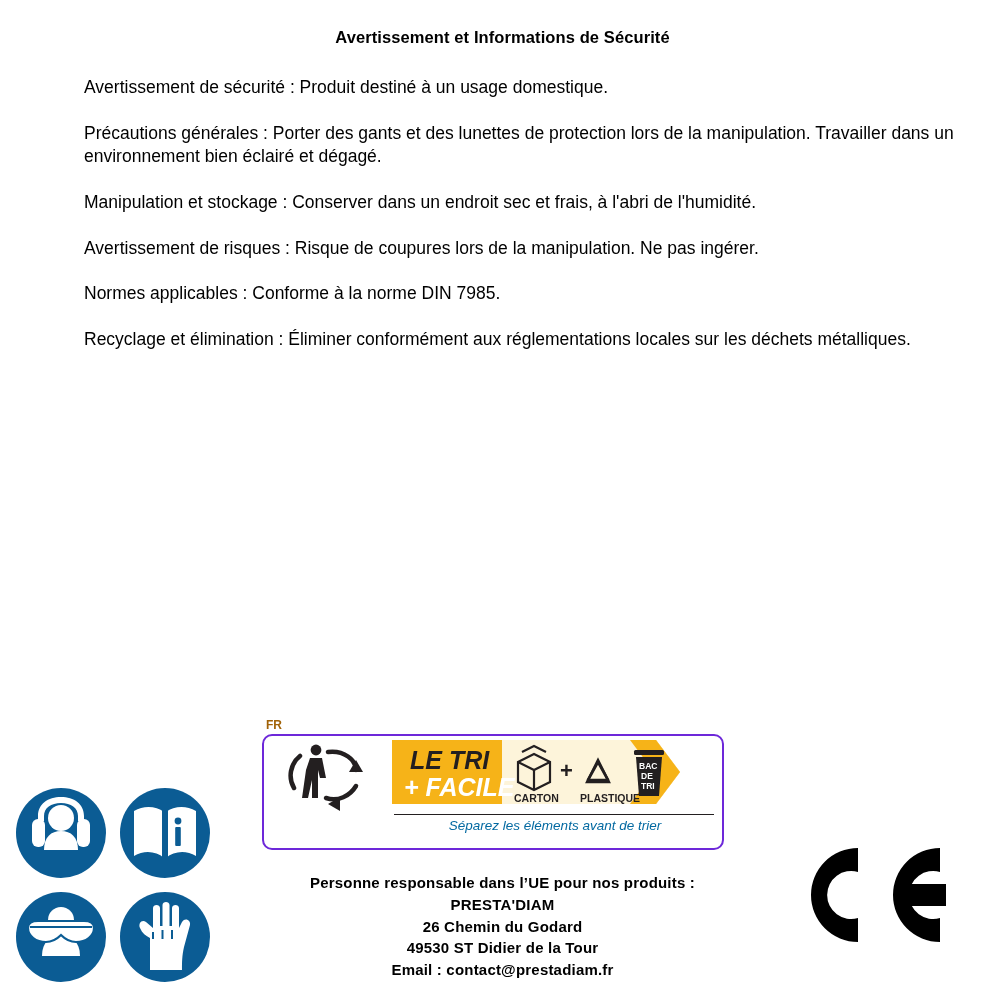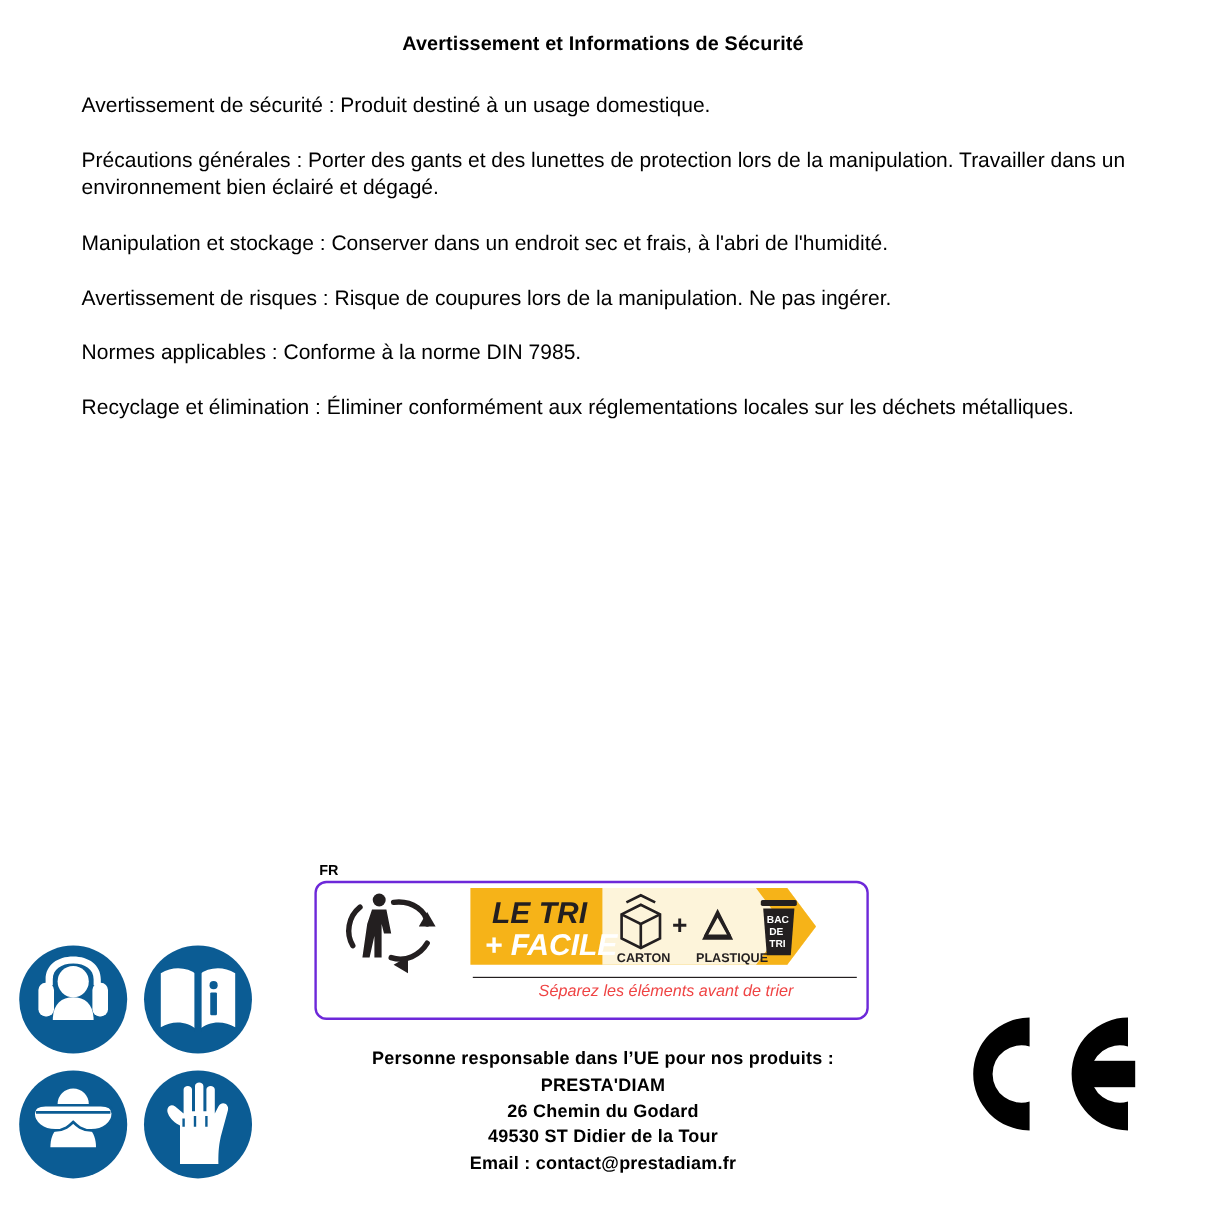--- a/index.html
+++ b/index.html
@@ -26,21 +26,21 @@
     left: 0;
     width: 1005px;
     text-align: center;
     font-size: 16.5px;
     font-weight: bold;
     letter-spacing: 0.1px;
   }
   .body-text {
     position: absolute;
     top: 76px;
-    left: 68px;
+    left: 84px;
     width: 872px;
     font-size: 17.5px;
     line-height: 1.35;
   }
   .body-text p {
     margin: 0 0 22px 0;
   }
   
   .pictos {
     position: absolute;
@@ -69,21 +69,21 @@
     top: 718px;
     width: 458px;
     height: 130px;
   }
   .recyc-fr {
     position: absolute;
     left: 4px;
     top: 0px;
     font-size: 12px;
     font-weight: bold;
-    color: #000000;
+    color: #a16207;
   }
   .recyc-box {
     position: absolute;
     left: 0;
     top: 16px;
     width: 458px;
     height: 112px;
     border: 2px solid #6d28d9;
     border-radius: 10px;
     background: #ffffff;
@@ -98,21 +98,21 @@
     background: #231f20;
   }
   .recyc-caption {
     position: absolute;
     left: 130px;
     top: 82px;
     width: 322px;
     text-align: center;
     font-size: 13.5px;
     font-style: italic;
-    color: #ef4444;
+    color: #0369a1;
   }
 
   
   .resp-block {
     position: absolute;
     left: 0;
     top: 872px;
     width: 1005px;
     text-align: center;
     font-size: 15px;

